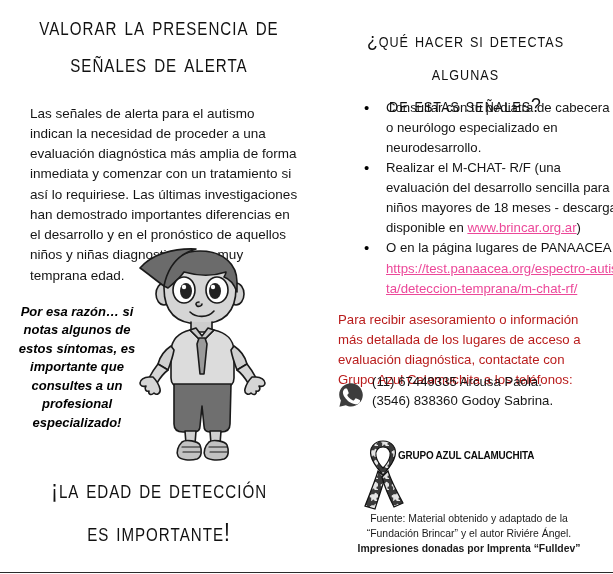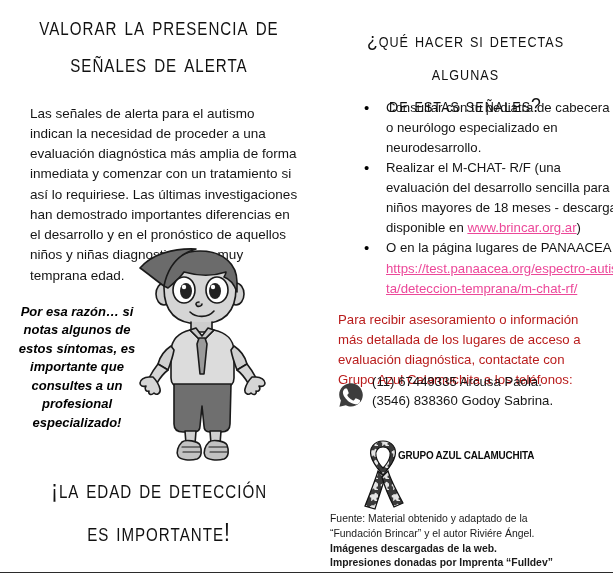--- a/index.html
+++ b/index.html
@@ -180,20 +180,21 @@
     color: #0a0a0a;
     transform: scaleX(0.86);
     transform-origin: left center;
     white-space: nowrap;
   }
 
   .footer {
     position: absolute;
     left: 330px; top: 512px;
     width: 278px;
+    text-align: center;
     font-size: 10.4px;
     line-height: 1.42;
     color: #1a1a1a;
   }
   .footer .strong { font-weight: bold; }
 
   .bottom-rule {
     position: absolute;
     left: 0; bottom: 1px;
     width: 613px;
@@ -327,18 +328,17 @@
           <path d="M30 34 C33 44 39 55 45 66 L36 70 C30 58 26 48 24 40 Z" fill="url(#puzzle)"></path>
         </g>
       </svg>
     </span>
     <span class="logo-text">GRUPO AZUL CALAMUCHITA</span>
   </div>
 
   <div class="footer">
     <div>Fuente: Material obtenido y adaptado de la</div>
     <div>“Fundación Brincar” y el autor Riviére Ángel.</div>
-    <div class="strong">Imágenes descargadas de la web.</div>
     <div class="strong">Impresiones donadas por Imprenta “Fulldev”</div>
   </div>
 
   <div class="bottom-rule"></div>
 </div>
 
 </body></html>

